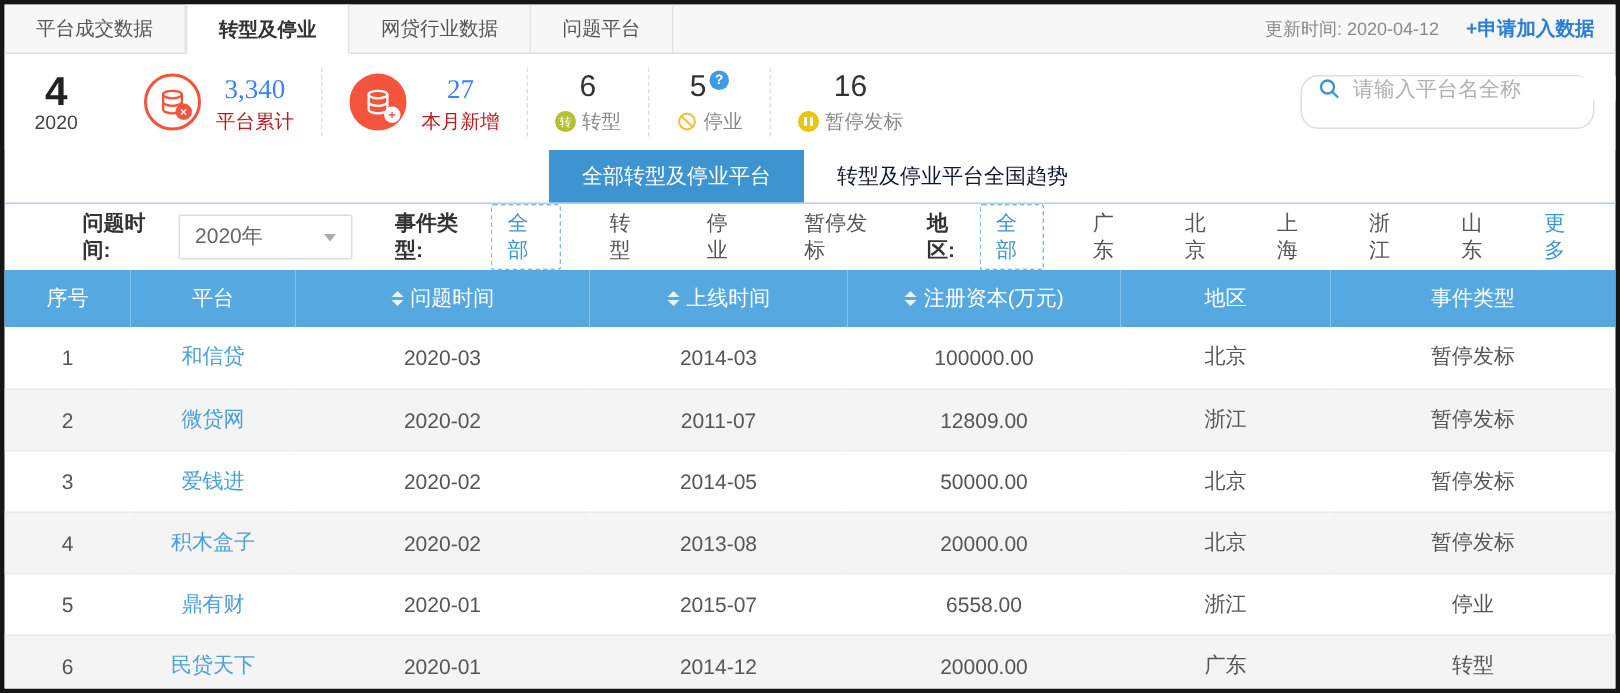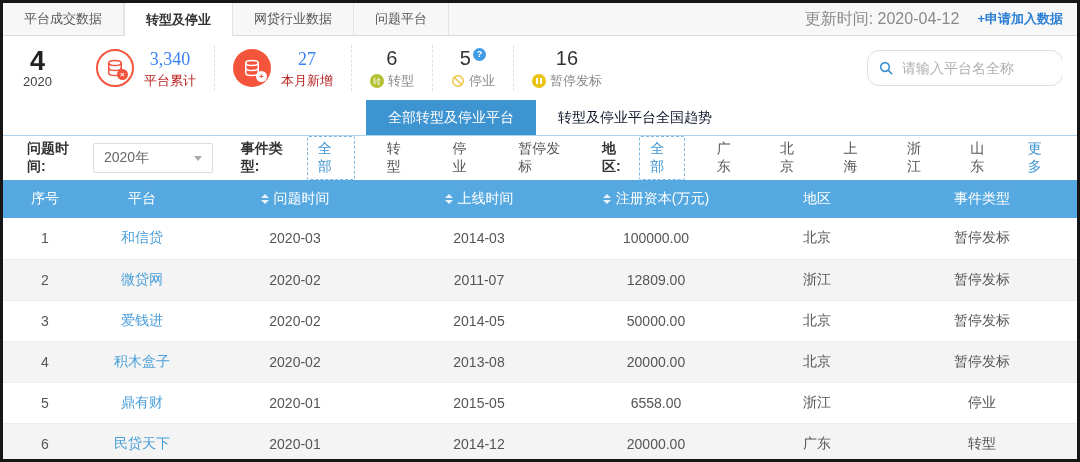--- a/index.html
+++ b/index.html
@@ -6,21 +6,21 @@
   html,body { width:1080px; height:462px; }
   body { font-family:"Liberation Sans","DejaVu Sans",sans-serif; background:#fff; }
   .frame { width:1080px; height:462px; border:3px solid #161616; background:#fff; overflow:hidden; }
 
   
   .topnav { height:33px; background:#f7f7f7; border-bottom:1px solid #ddd; display:flex; align-items:stretch; }
   .topnav .tab { padding:0 21px; display:flex; align-items:center; font-size:13px; color:#555; border-right:1px solid #e3e3e3; cursor:pointer; }
   .topnav .tab:first-child { border-left:none; }
   .topnav .tab.active { background:#fff; font-weight:bold; color:#333; border-left:1px solid #e3e3e3; margin-bottom:-1px; }
   .topnav .right { margin-left:auto; display:flex; align-items:center; gap:18px; padding-right:14px; }
-  .update-time { font-size:16px; color:#8a8a8a;margin-left:28px; }
+  .update-time { font-size:12px; color:#8a8a8a;margin-left:28px; }
   .join-link { font-size:13px; color:#2a7fd4; font-weight:bold; cursor:pointer; }
 
   
   .stats { height:64px; display:flex; align-items:center; padding:0 14px 0 20px; background:#fff; }
   .stat-date { text-align:center; margin-right:26px; }
   .stat-date .m { font-size:27px; font-weight:bold; color:#222; line-height:26px; }
   .stat-date .y { font-size:13px; color:#444; }
   .stat-group { display:flex; align-items:center; gap:10px; padding:0 18px; }
   .stat-group.sep { border-left:1px dashed #e0e0e0; height:46px; }
   .big-icon { width:38px; height:38px; border-radius:50%; display:flex; align-items:center; justify-content:center; position:relative; flex:0 0 auto; }
@@ -33,31 +33,31 @@
   .stat-col .v { font-size:18px; color:#3b82f6; line-height:24px;font-family:Liberation Serif, serif; }
   .stat-col .l { font-size:13px; color:#b91c1c; margin-top:1px; }
   .stat-mini { text-align:center; }
   .stat-mini .v { font-size:20px; color:#333; line-height:24px; position:relative; }
   .stat-mini .l { font-size:13px; color:#888; margin-top:2px; display:flex; align-items:center; gap:4px; justify-content:center; }
   .q-badge { display:inline-block; width:13px; height:13px; border-radius:50%; background:#3f9be4; color:#fff; font-size:9px; line-height:13px; text-align:center; font-weight:bold; vertical-align:super; margin-left:2px; }
   .mini-ic { width:14px; height:14px; border-radius:50%; display:inline-flex; align-items:center; justify-content:center; flex:0 0 auto; }
   .ic-transform { background:#b3c032; color:#fff; font-size:8px; }
   .ic-pause { background:#e9c412; }
   .ic-pause i { display:inline-block; width:2px; height:6px; background:#fff; margin:0 1px; }
-  .search-wrap { margin-left:auto; width:196px; height:36px; border:1px solid #ddd; border-radius:12px; display:flex; align-items:center; padding:0 10px; background:#fff; }
+  .search-wrap { margin-left:auto; width:196px; height:36px; border:1px solid #ddd; border-radius:12px; display:flex; align-items:flex-start; padding:0 10px; background:#fff; }
   .search-wrap input { border:none; outline:none; flex:1; font-size:14px; color:#333; margin-left:8px; font-family:inherit; }
   .search-wrap input::placeholder { color:#b0b0b0; }
 
   
   .subtabs { height:36px; display:flex; align-items:stretch; border-bottom:1px solid #aed2ec; padding-left:20px;justify-content:center; }
   .subtab { display:flex; align-items:center; padding:0 22px; font-size:14px; color:#0f172a; cursor:pointer; }
   .subtab.active { background:#3e94d1; color:#fff; }
 
   
-  .filters { height:44px; display:flex; align-items:center; padding:0 24px; font-size:14px; }
+  .filters { height:44px; display:flex; align-items:center; padding:0 24px; font-size:14px;margin-left:28px; }
   .f-label { font-weight:bold; color:#333; margin-right:10px; }
   .f-select { width:128px; height:30px; border:1px solid #ddd; border-radius:2px; display:flex; align-items:center; padding:0 10px; color:#666; cursor:pointer; margin-right:28px; }
   .f-select .chev { margin-left:auto; width:0; height:0; border-left:4px solid transparent; border-right:4px solid transparent; border-top:5px solid #aaa; }
   .f-opt { color:#555; margin-right:24px; cursor:pointer; padding:3px 8px; }
   .f-opt.selected { color:#3e94d1; border:1px dashed #7fb8e0; border-radius:2px; padding:3px 10px; }
   .f-more { color:#3e94d1; cursor:pointer; padding:3px 2px; }
   .f-right { margin-left:auto; display:flex; align-items:center; }
 
   
   table { width:1074px; border-collapse:collapse; table-layout:fixed; }
@@ -298,21 +298,21 @@
         <td>2020-02</td>
         <td>2013-08</td>
         <td>20000.00</td>
         <td>北京</td>
         <td>暂停发标</td>
       </tr>
       <tr>
         <td>5</td>
         <td class="plat">鼎有财</td>
         <td>2020-01</td>
-        <td>2015-05</td>
+        <td>2015-07</td>
         <td>6558.00</td>
         <td>浙江</td>
         <td>停业</td>
       </tr>
       <tr>
         <td>6</td>
         <td class="plat">民贷天下</td>
         <td>2020-01</td>
         <td>2014-12</td>
         <td>20000.00</td>

